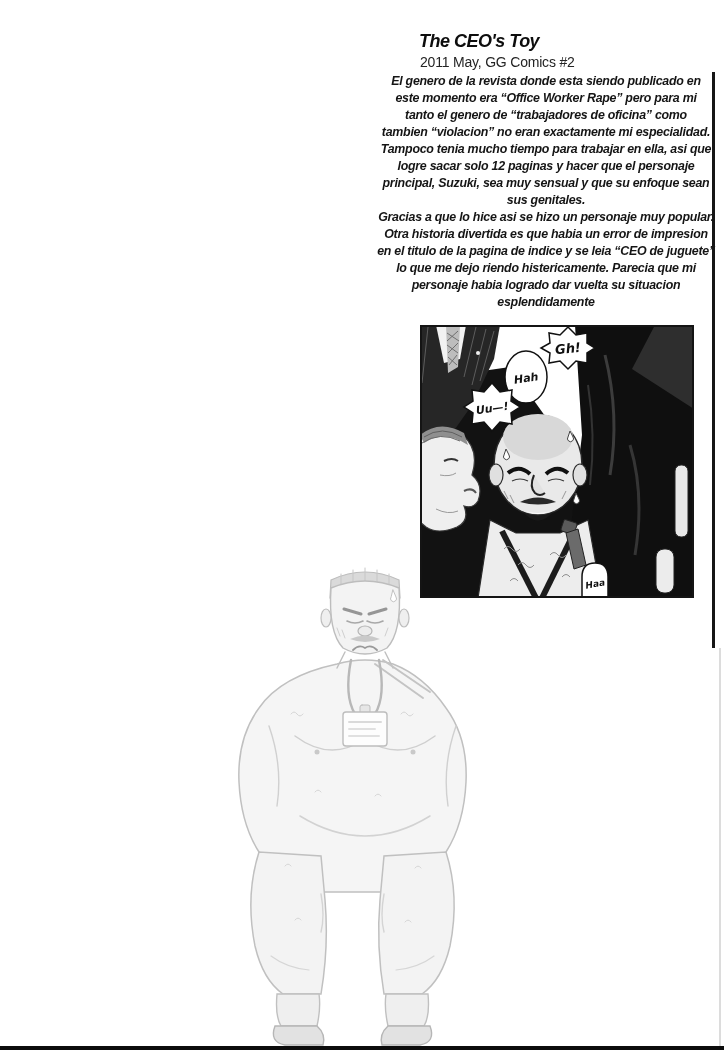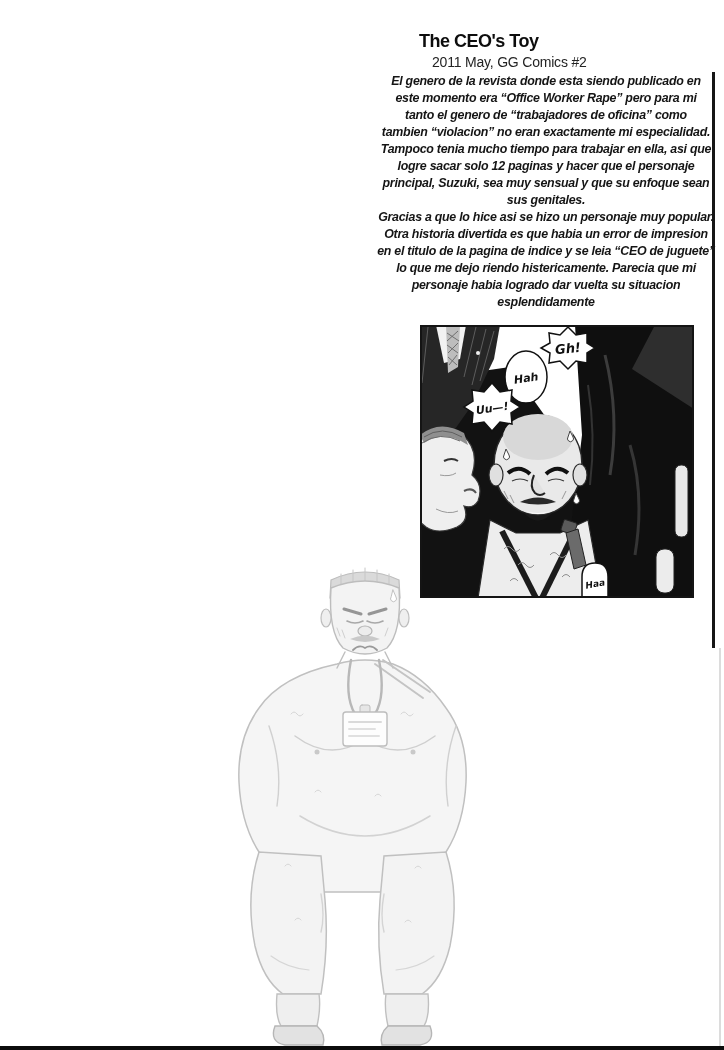--- a/index.html
+++ b/index.html
@@ -4,23 +4,24 @@
 <style>
   html,body{margin:0;padding:0;}
   body{
     width:724px;height:1050px;background:#ffffff;position:relative;overflow:hidden;
     font-family:"Liberation Sans",sans-serif;
   }
   .abs{position:absolute;}
   .page-title{
     left:419px;top:31px;font-weight:700;font-size:18px;letter-spacing:-0.5px;color:#0d0d0d;
     white-space:nowrap;
+    font-style:italic;
   }
   .page-subtitle{
-    left:432px;top:54px;font-size:14px;letter-spacing:-0.2px;color:#242424;white-space:nowrap;
+    left:420px;top:54px;font-size:14px;letter-spacing:-0.2px;color:#242424;white-space:nowrap;
   }
   .author-note{
     left:335px;top:72px;width:422px;text-align:center;
     font-style:italic;font-weight:700;font-size:13.5px;line-height:17px;
     letter-spacing:-0.3px;color:#151515;white-space:nowrap;
     transform:scaleX(0.92);transform-origin:50% 0;
   }
   .author-note div{height:17px;}
   .edge-line-right-dark{left:712px;top:72px;width:3px;height:576px;background:#161616;}
   .edge-line-right-faint{left:719px;top:648px;width:2px;height:398px;background:#dcdcdc;}

